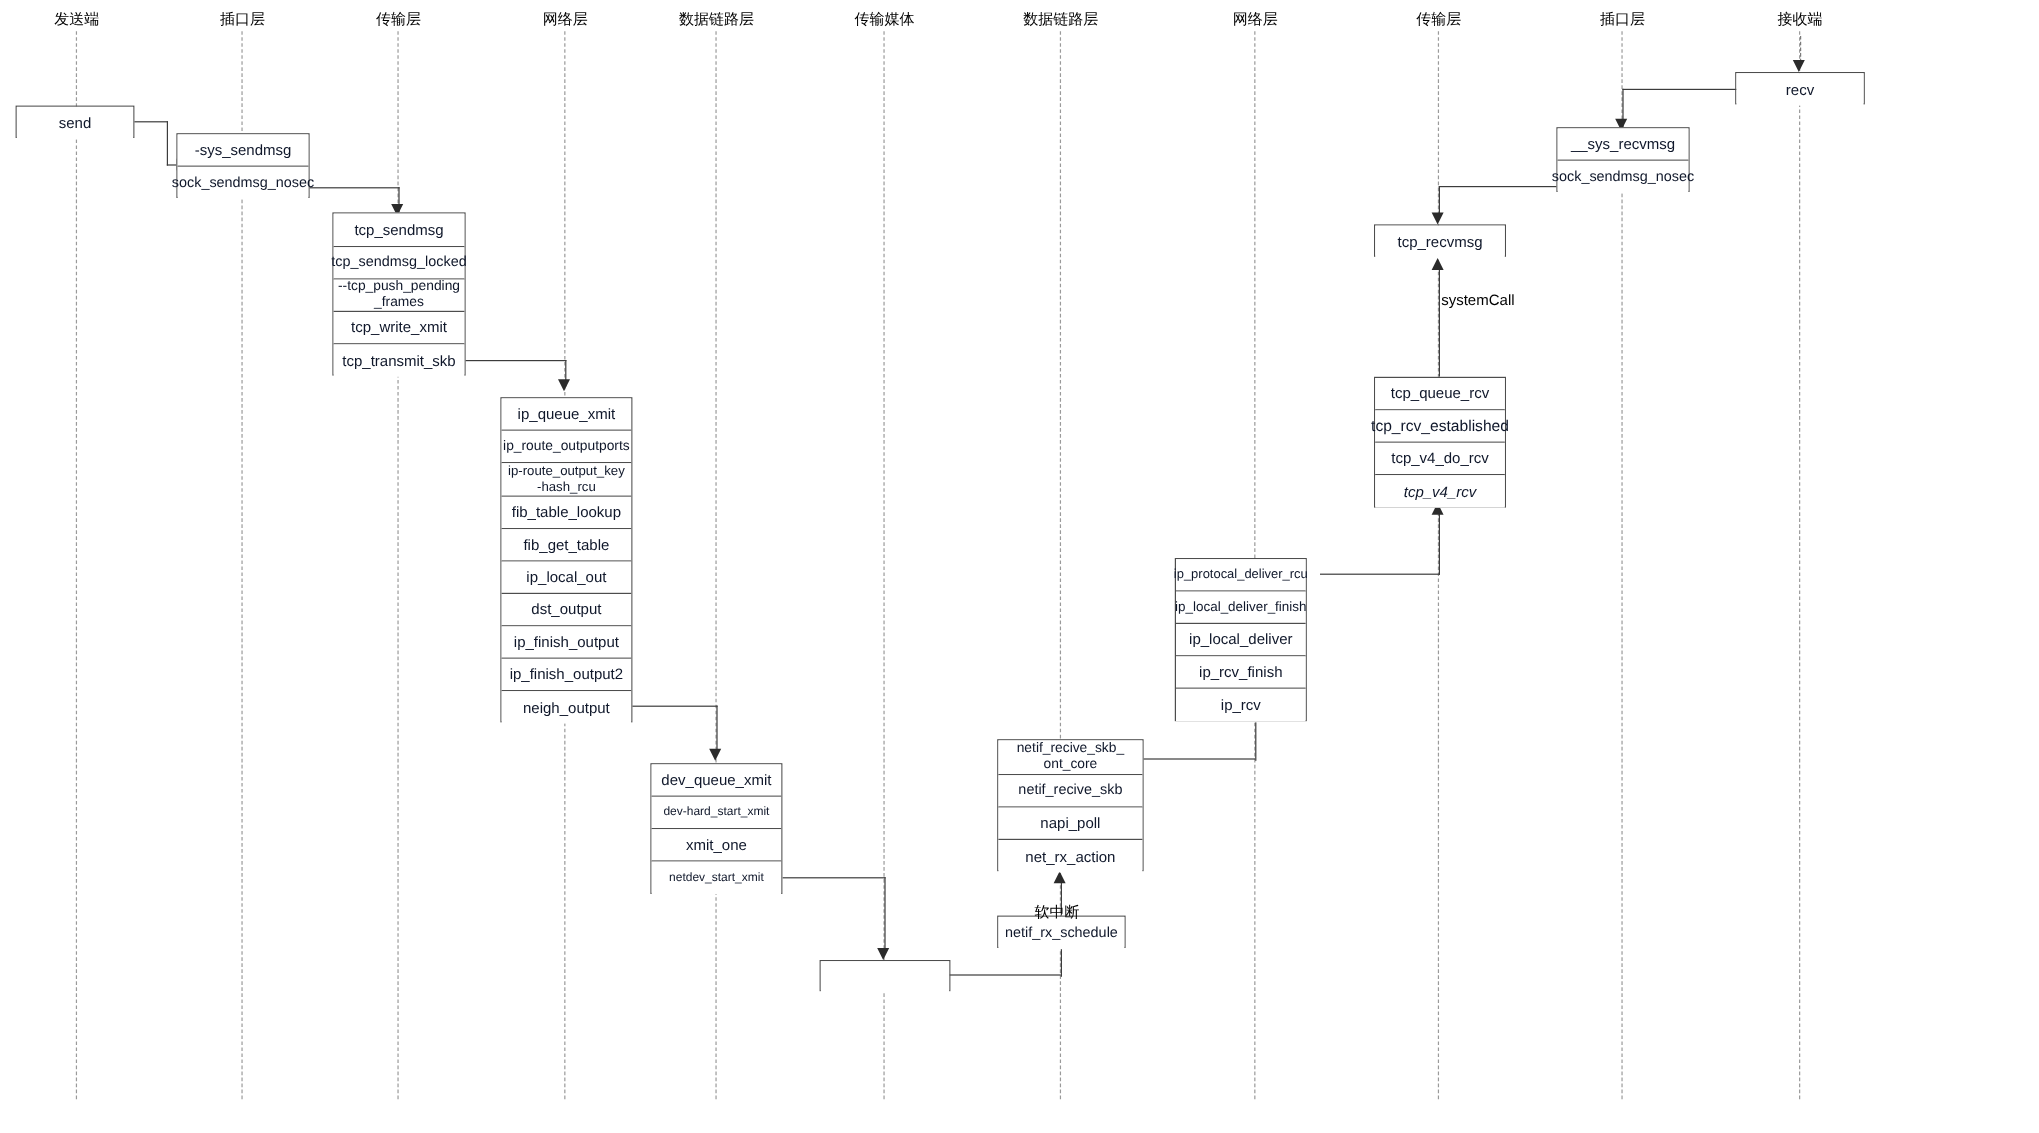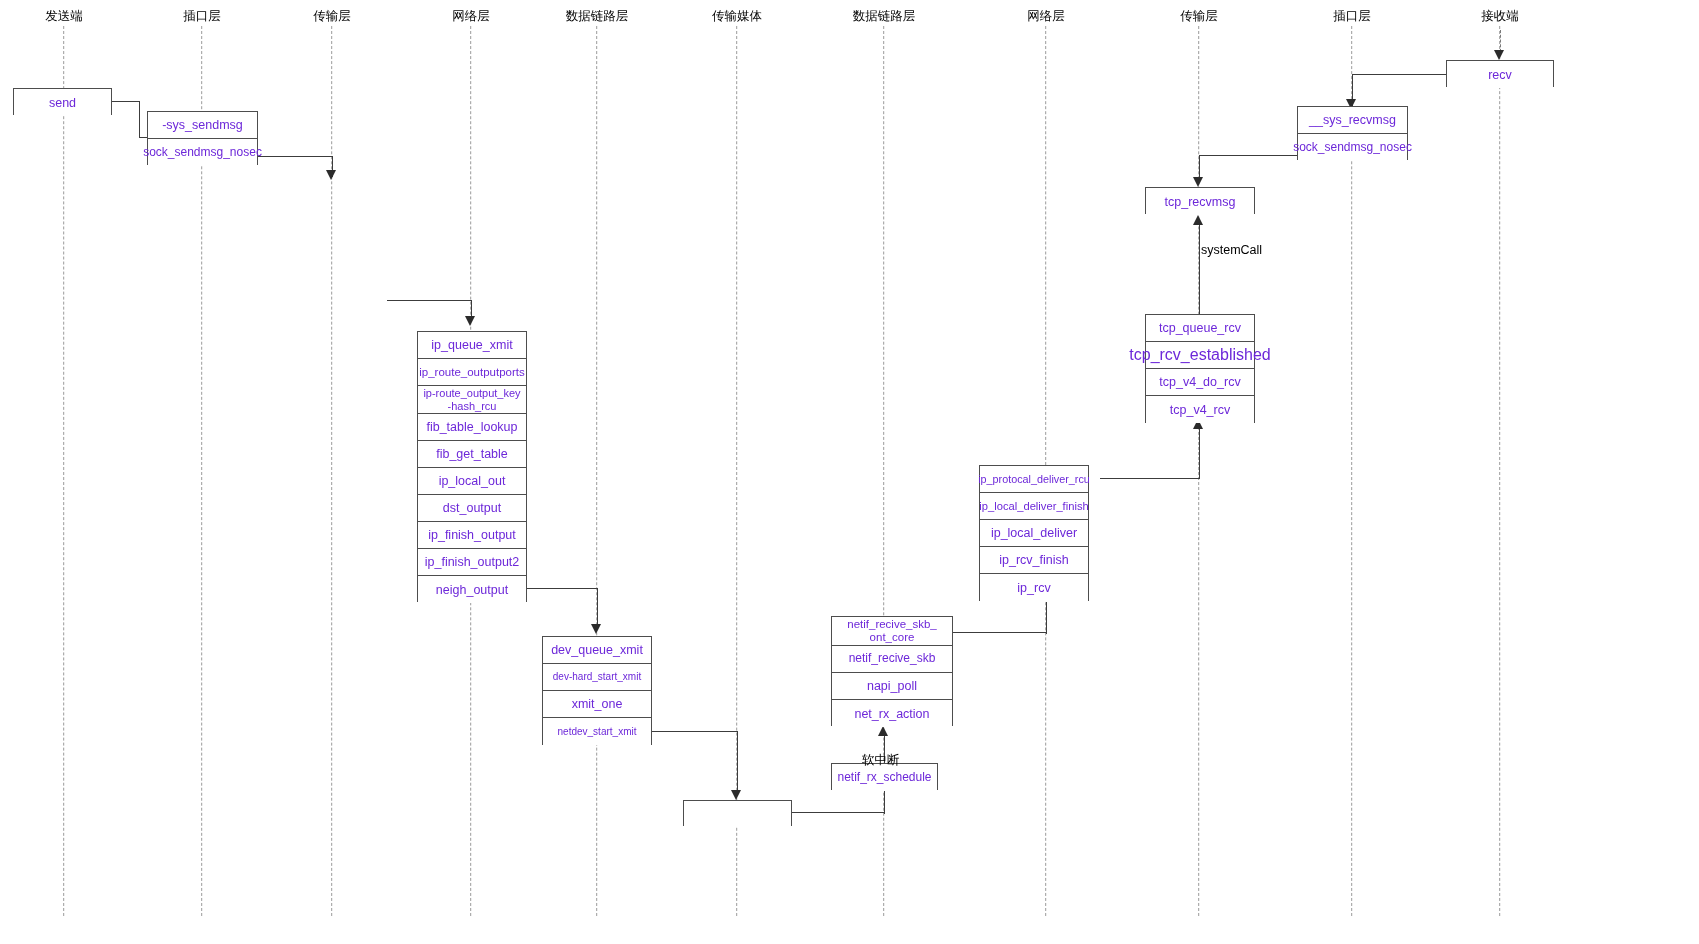--- a/index.html
+++ b/index.html
@@ -38,21 +38,21 @@
     z-index:5;
   }
   .cell{
     box-sizing:border-box;
     border-bottom:1.3px solid #4d4d4d;
     display:flex;
     align-items:center;
     justify-content:center;
     text-align:center;
     font-size:12.5px;
-    color:#6d28d9;
+    color:#0f172a;
     line-height:1.12;
     padding:0 1px;
     white-space:pre-line;
     background:#fff;
   }
   .cell:last-child{border-bottom:none;}
 
   
   .seg{
     position:absolute;
@@ -180,20 +180,28 @@
 
   <div class="stack" style="left:13px; top:88px; width:99px; height:27px;">
     <div class="cell" style="height:27px;">send</div>
   </div>
 
   <div class="stack" style="left:147px; top:111px; width:111px; height:54px;">
     <div class="cell" style="height:27px;">-sys_sendmsg</div>
     <div class="cell" style="height:27px; font-size:12px;">sock_sendmsg_nosec</div>
   </div>
 
+  <div class="stack" style="left:277px; top:177px; width:111px; height:136px;">
+    <div class="cell" style="height:28px;">tcp_sendmsg</div>
+    <div class="cell" style="height:27px; font-size:12px;">tcp_sendmsg_locked</div>
+    <div class="cell" style="height:27px; font-size:11.5px;">--tcp_push_pending
+_frames</div>
+    <div class="cell" style="height:27px;">tcp_write_xmit</div>
+    <div class="cell" style="height:27px;">tcp_transmit_skb</div>
+  </div>
 
   <div class="stack" style="left:417px; top:331px; width:110px; height:271px;">
     <div class="cell" style="height:27px;">ip_queue_xmit</div>
     <div class="cell" style="height:27px; font-size:11.5px;">ip_route_outputports</div>
     <div class="cell" style="height:28px; font-size:11px;">ip-route_output_key
 -hash_rcu</div>
     <div class="cell" style="height:27px;">fib_table_lookup</div>
     <div class="cell" style="height:27px;">fib_get_table</div>
     <div class="cell" style="height:27px;">ip_local_out</div>
     <div class="cell" style="height:27px;">dst_output</div>
@@ -228,23 +236,23 @@
   <div class="stack" style="left:979px; top:465px; width:110px; height:136px;">
     <div class="cell" style="height:27px; font-size:10.8px;">ip_protocal_deliver_rcu</div>
     <div class="cell" style="height:27px; font-size:11.2px;">ip_local_deliver_finish</div>
     <div class="cell" style="height:27px;">ip_local_deliver</div>
     <div class="cell" style="height:27px;">ip_rcv_finish</div>
     <div class="cell" style="height:27px;">ip_rcv</div>
   </div>
 
   <div class="stack" style="left:1145px; top:314px; width:110px; height:109px;">
     <div class="cell" style="height:27px;">tcp_queue_rcv</div>
-    <div class="cell" style="height:27px; font-size:16px;">tcp_rcv_established</div>
+    <div class="cell" style="height:27px; font-size:13px;">tcp_rcv_established</div>
     <div class="cell" style="height:27px;">tcp_v4_do_rcv</div>
-    <div class="cell" style="height:27px;">tcp_v4_rcv</div>
+    <div class="cell" style="height:27px;font-style:italic;">tcp_v4_rcv</div>
   </div>
 
   <div class="stack" style="left:1145px; top:187px; width:110px; height:27px;">
     <div class="cell" style="height:27px;">tcp_recvmsg</div>
   </div>
 
   <div class="stack" style="left:1297px; top:106px; width:111px; height:54px;">
     <div class="cell" style="height:27px;">__sys_recvmsg</div>
     <div class="cell" style="height:27px; font-size:12px;">sock_sendmsg_nosec</div>
   </div>

